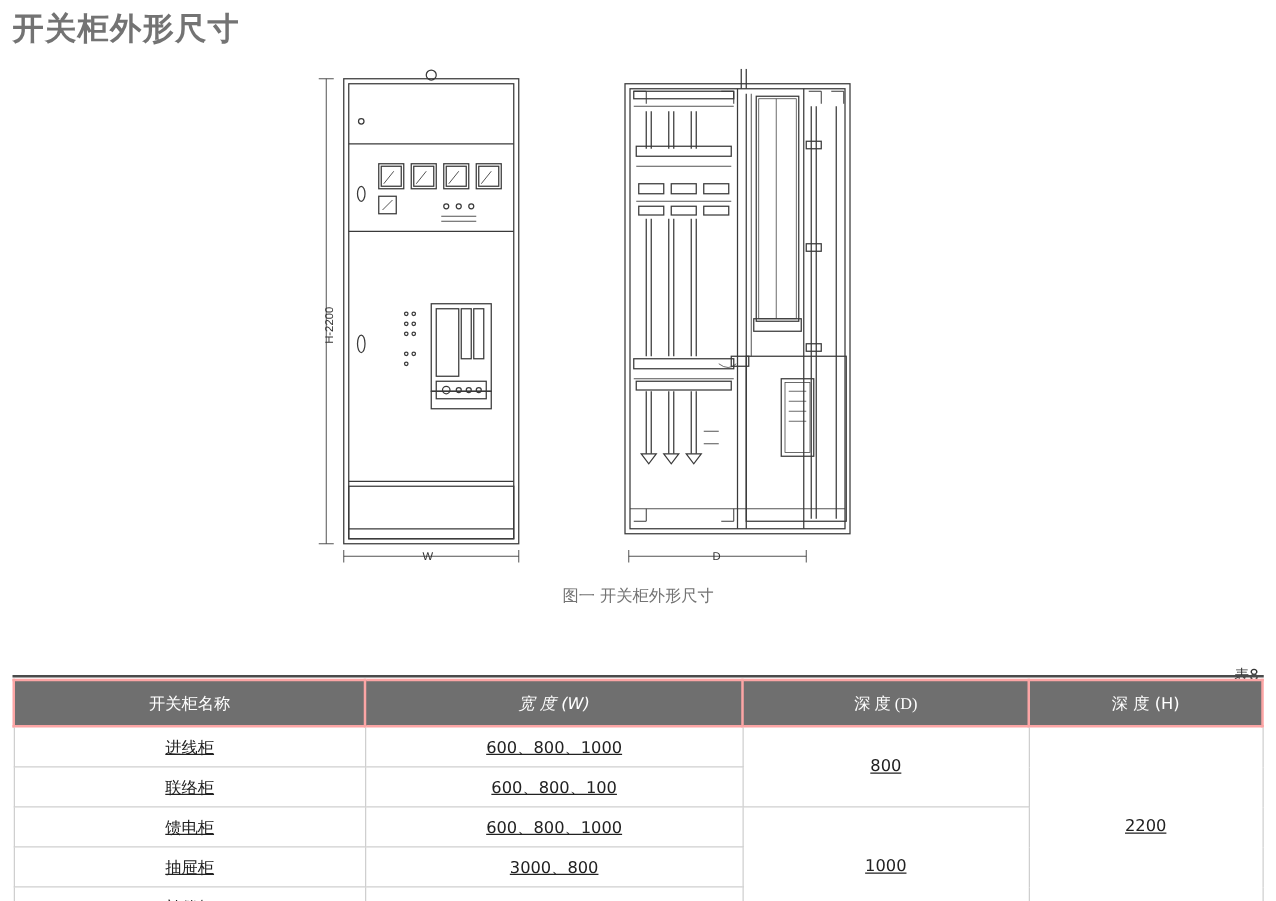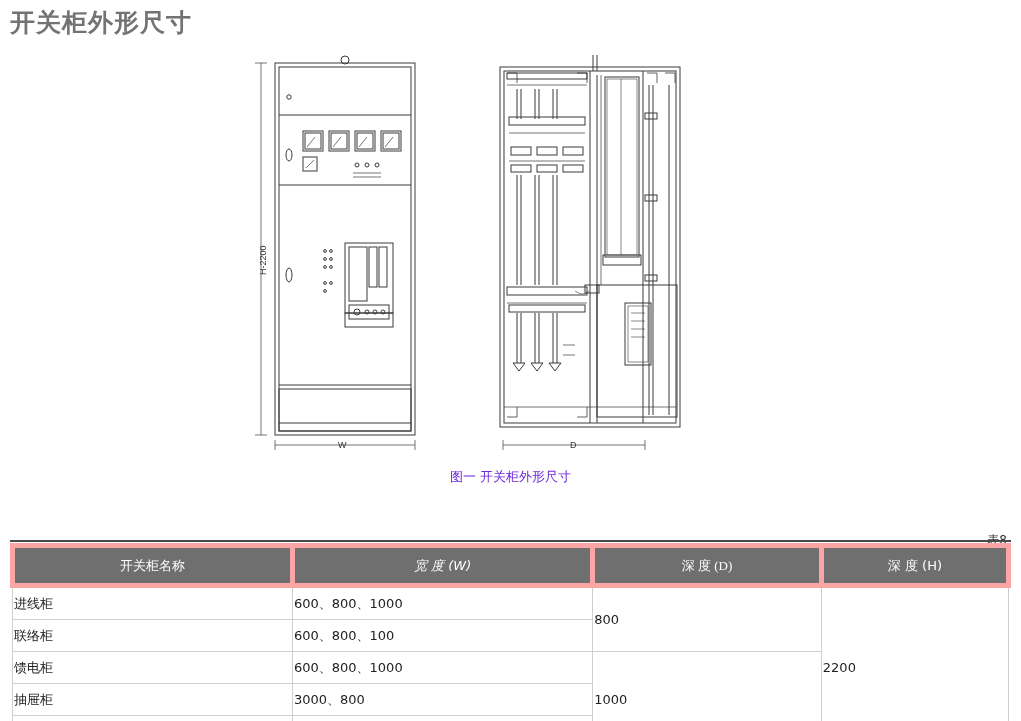--- a/index.html
+++ b/index.html
@@ -48,21 +48,21 @@
     transform-origin: left top;
     white-space: nowrap;
   }
   .figure-caption {
     position: absolute;
     left: 0;
     top: 468px;
     width: 1021px;
     text-align: center;
     font-size: 13px;
-    color: #6d28d9;
+    color: #737373;
     font-family: "DejaVu Sans", sans-serif;
   }
   .table-number {
     position: absolute;
     right: 14px;
     top: 515px;
     font-size: 12px;
     color: #333;
     font-family: "DejaVu Sans", sans-serif;
     margin-top: 17px;
@@ -76,28 +76,30 @@
     width: 1001px;
     border-collapse: collapse;
     font-size: 13px;
     font-family: "DejaVu Sans", sans-serif;
   }
   .spec-table th {
     background: #6f6f6f;
     color: #fff;
     font-weight: normal;
     height: 33px;
-    border: 5px solid #fca5a5;
+    border: 2px solid #fca5a5;
     font-size: 13px;
   }
   .spec-table td {
     border: 1px solid #cfcfcf;
     height: 29px;
+    text-align: center;
     color: #222;
     background: #fff;
+    text-decoration: underline;
   }
   .col-name { width: 283px; }
   .col-w { width: 303px; font-style: italic; }
   .col-d { width: 229px; font-family: Liberation Serif, serif; }
   .col-h { width: 186px; }
   .top-rule {
     position: absolute;
     left: 10px;
     top: 540px;
     width: 1001px;

